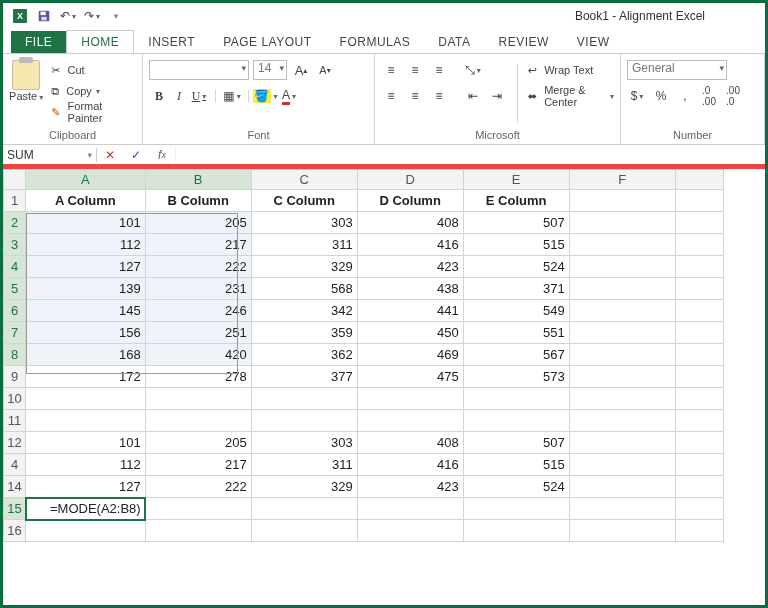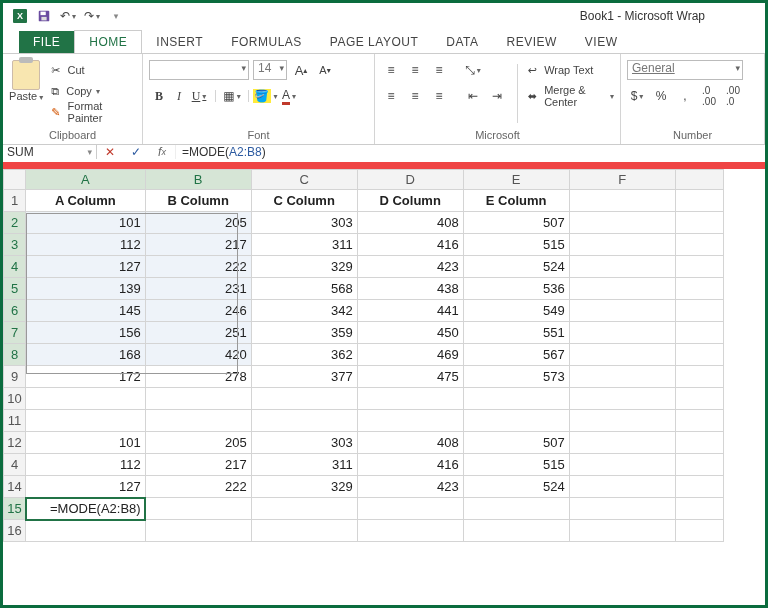--- a/index.html
+++ b/index.html
@@ -7,21 +7,21 @@
 
 
 .titlebar { height: 26px; background: #fff; display: flex; align-items: center; position: relative; }
 .qat { display: flex; align-items: center; padding-left: 6px; gap: 2px; }
 .qat-btn { width: 22px; height: 22px; display: flex; align-items: center; justify-content: center; color: #444; font-size: 12px; }
 .xlicon { width: 14px; height: 14px; background: #217346; display: flex; align-items: center; justify-content: center; color: #fff; font-size: 9px; font-weight: bold; border-radius: 1px; }
 .title-text { position: absolute; left: 50%; transform: translateX(-50%); font-size: 12px; color: #333; white-space: nowrap; }
 .title-text { left: auto; right: 60px; transform: none; }
 
 
-.tabs { height: 24px; display: flex; align-items: flex-end; padding-left: 16px; font-size: 12px; background: #fff; }
+.tabs { height: 24px; display: flex; align-items: flex-end; padding-left: 8px; font-size: 12px; background: #fff; }
 .tab { padding: 4px 14px; color: #444; cursor: pointer; text-transform: uppercase; letter-spacing: 0.5px; }
 .tab.file { background: #217346; color: #fff; }
 .tab.active { color: #217346; border: 1px solid #ccc; border-bottom: none; background: #fff; }
 
 
 .ribbon { height: 92px; background: #fff; border-top: 1px solid #ccc; border-bottom: 1px solid #ccc; display: flex; }
 .group { border-right: 1px solid #d4d4d4; display: flex; flex-direction: column; padding: 2px 6px 0 6px; position: relative; }
 .group-label { text-align: center; font-size: 11px; color: #666; padding: 2px 0 3px 0; margin-top: auto; }
 .group-body { flex: 1; display: flex; align-items: flex-start; gap: 8px; padding-top: 4px; }
 .btn-stack { display: flex; flex-direction: column; gap: 1px; }
@@ -36,26 +36,26 @@
 .font-ctrl { display: flex; gap: 4px; align-items: center; }
 .combo { border: 1px solid #bbb; height: 20px; font-size: 12px; padding: 0 14px 0 4px; background: #fff; color: #777; position: relative; }
 .combo.narrow { width: 34px; }
 .combo.wide { width: 100px; }
 .combo::after { content: "▾"; position: absolute; right: 2px; top: 2px; font-size: 9px; color: #666; }
 .btn-sq { width: 20px; height: 20px; display: flex; align-items: center; justify-content: center; font-size: 12px; color: #444; }
 .biu { display: flex; gap: 0; }
 .biu .btn-sq { font-family: "Times New Roman", serif; }
 
 .align-grid { display: flex; gap: 4px; }
-.combo.full { width: 116px; text-decoration: underline; }
+.combo.full { width: 100px; }
 
 .icon-color { color: #d35400; }
 
 
-.fbar { height: 24px; border-bottom: 7px solid #ef4444; display: flex; align-items: flex-start; font-size: 12px; }
+.fbar { height: 24px; border-bottom: 5px solid #ef4444; display: flex; align-items: center; font-size: 12px; }
 .namebox { width: 94px; border-right: 1px solid #ccc; display: flex; align-items: center; padding: 0 4px; position: relative; color: #333; }
 .namebox::after { content: "▾"; position: absolute; right: 4px; font-size: 9px; color: #888; }
 .fb-btns { display: flex; align-items: center; border-right: 1px solid #eee; }
 .fb-btns .fbbtn { width: 26px; display: flex; align-items: center; justify-content: center; color: #666; }
 .fb-btns .fbbtn.red { color: #c0392b; }
 .fb-btns .fbbtn.blue { color: #2c5aa0; }
 .fb-input { flex: 1; display: flex; align-items: center; padding: 0 6px; color: #333; }
 .fb-formula .ref { color: #2c5aa0; }
 
 
@@ -86,29 +86,29 @@
         <svg viewBox="0 0 16 16" width="14" height="14">
           <rect x="2" y="2" width="12" height="12" fill="#6a4ca0" rx="1"></rect>
           <rect x="4" y="3" width="6" height="4" fill="#fff"></rect>
           <rect x="5" y="9" width="6" height="4" fill="#ddd"></rect>
         </svg>
       </div>
     <div class="qat-btn dd-arrow">↶</div>
     <div class="qat-btn dd-arrow">↷</div>
     <div class="qat-btn" style="font-size:9px;color:#888">▾</div>
   </div>
-  <div class="title-text">Book1 - Microsoft Wrap</div>
+  <div class="title-text">Book1 - Alignment Excel</div>
 </div>
 
 <div class="tabs">
   <div class="tab file">FILE</div>
   <div class="tab active">HOME</div>
   <div class="tab">INSERT</div>
+  <div class="tab">PAGE LAYOUT</div>
   <div class="tab">FORMULAS</div>
-  <div class="tab">PAGE LAYOUT</div>
   <div class="tab">DATA</div>
   <div class="tab">REVIEW</div>
   <div class="tab">VIEW</div>
 </div>
 
 <div class="ribbon">
 
   <div class="group" style="width:140px">
     <div class="group-body">
       <div class="paste-big">
@@ -195,25 +195,20 @@
   </div>
 </div>
 
 <div class="fbar">
   <div class="namebox">SUM</div>
   <div class="fb-btns">
     <div class="fbbtn red">✕</div>
     <div class="fbbtn blue">✓</div>
     <div class="fbbtn" style="font-style:italic">f<span style="font-size:9px">x</span></div>
   </div>
-  <div class="fb-input fb-formula">
-    <span>=MODE(</span>
-      <span class="ref">A2:B8</span>
-      <span>)</span>
-  </div>
 </div>
 
 <div class="grid-wrap">
   <table class="sheet">
     <tbody>
         <tr class="colhead">
       <th></th>
       <th class="datacol selhead">A</th>
       <th class="datacol selhead">B</th>
       <th class="datacol">C</th>
@@ -263,21 +258,21 @@
           <td>524</td>
           <td></td>
           <td></td>
         </tr>
         <tr>
           <th class="rowhead selhead">5</th>
           <td class="sel">139</td>
           <td class="sel">231</td>
           <td>568</td>
           <td>438</td>
-          <td>536</td>
+          <td>371</td>
           <td></td>
           <td></td>
         </tr>
         <tr>
           <th class="rowhead selhead">6</th>
           <td class="sel">145</td>
           <td class="sel">246</td>
           <td>342</td>
           <td>441</td>
           <td>549</td>

